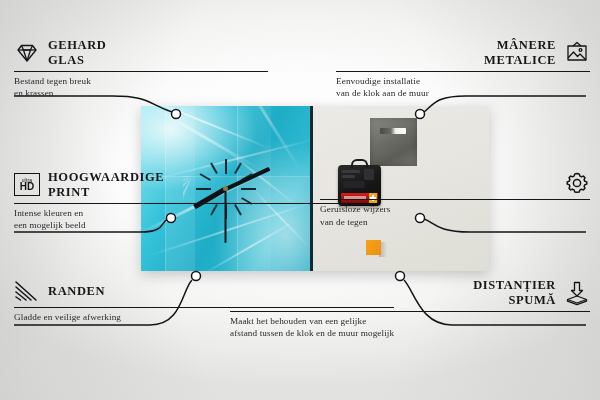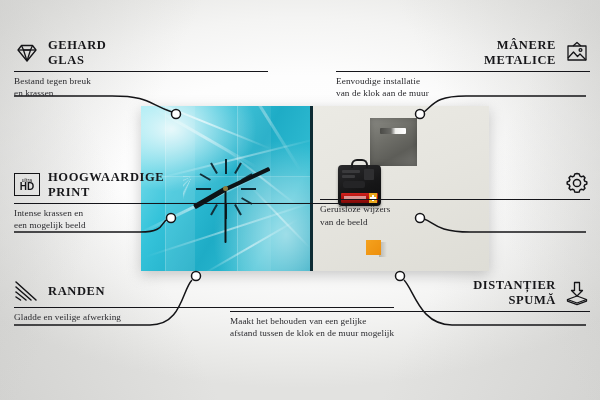--- a/index.html
+++ b/index.html
@@ -384,21 +384,21 @@
         <span class="ultra">ultra</span>
         <span class="hd">HD</span>
       </span>
       <div class="title">
         <div>HOOGWAARDIGE</div>
         <div>PRINT</div>
       </div>
     </div>
     <div class="rule" style="width:330px"></div>
     <div class="desc">
-      <div>Intense krassen en</div>
+      <div>Intense kleuren en</div>
       <div>een mogelijk beeld</div>
     </div>
   </div>
 
   <div class="callout left" id="callout-edges">
     <div class="head">
       <span class="ico">
         <svg viewBox="0 0 26 26">
             <g stroke="currentColor" stroke-width="1.5" stroke-linecap="round">
           <line x1="2" y1="4" x2="22" y2="22"></line>
@@ -449,21 +449,21 @@
             <g fill="none" stroke="currentColor" stroke-width="1.5" stroke-linejoin="round">
           <path d="M13 3.5 l2.2 0.4 0.6 2.0 1.6 0.9 2.0-0.7 1.6 1.6 -0.9 1.9 0.7 1.7 2.0 0.6 0 2.2 -2.0 0.6 -0.7 1.7 0.9 1.9 -1.6 1.6 -2.0-0.7 -1.6 0.9 -0.6 2.0 -2.2 0.2 -2.2-0.2 -0.6-2.0 -1.6-0.9 -2.0 0.7 -1.6-1.6 0.9-1.9 -0.7-1.7 -2.0-0.6 0-2.2 2.0-0.6 0.7-1.7 -0.9-1.9 1.6-1.6 2.0 0.7 1.6-0.9 0.6-2.0 Z"></path>
           <circle cx="13" cy="13" r="3.6"></circle>
         </g>
           </svg>
       </span>
     </div>
     <div class="rule" style="width:270px"></div>
     <div class="desc">
       <div>Geruisloze wijzers</div>
-      <div>van de beeld</div>
+      <div>van de tegen</div>
     </div>
   </div>
 
   <div class="callout right" id="callout-spacer">
     <div class="head">
       <div class="title">
         <div>DISTANȚIER</div>
         <div>SPUMĂ</div>
       </div>
       <span class="ico">

